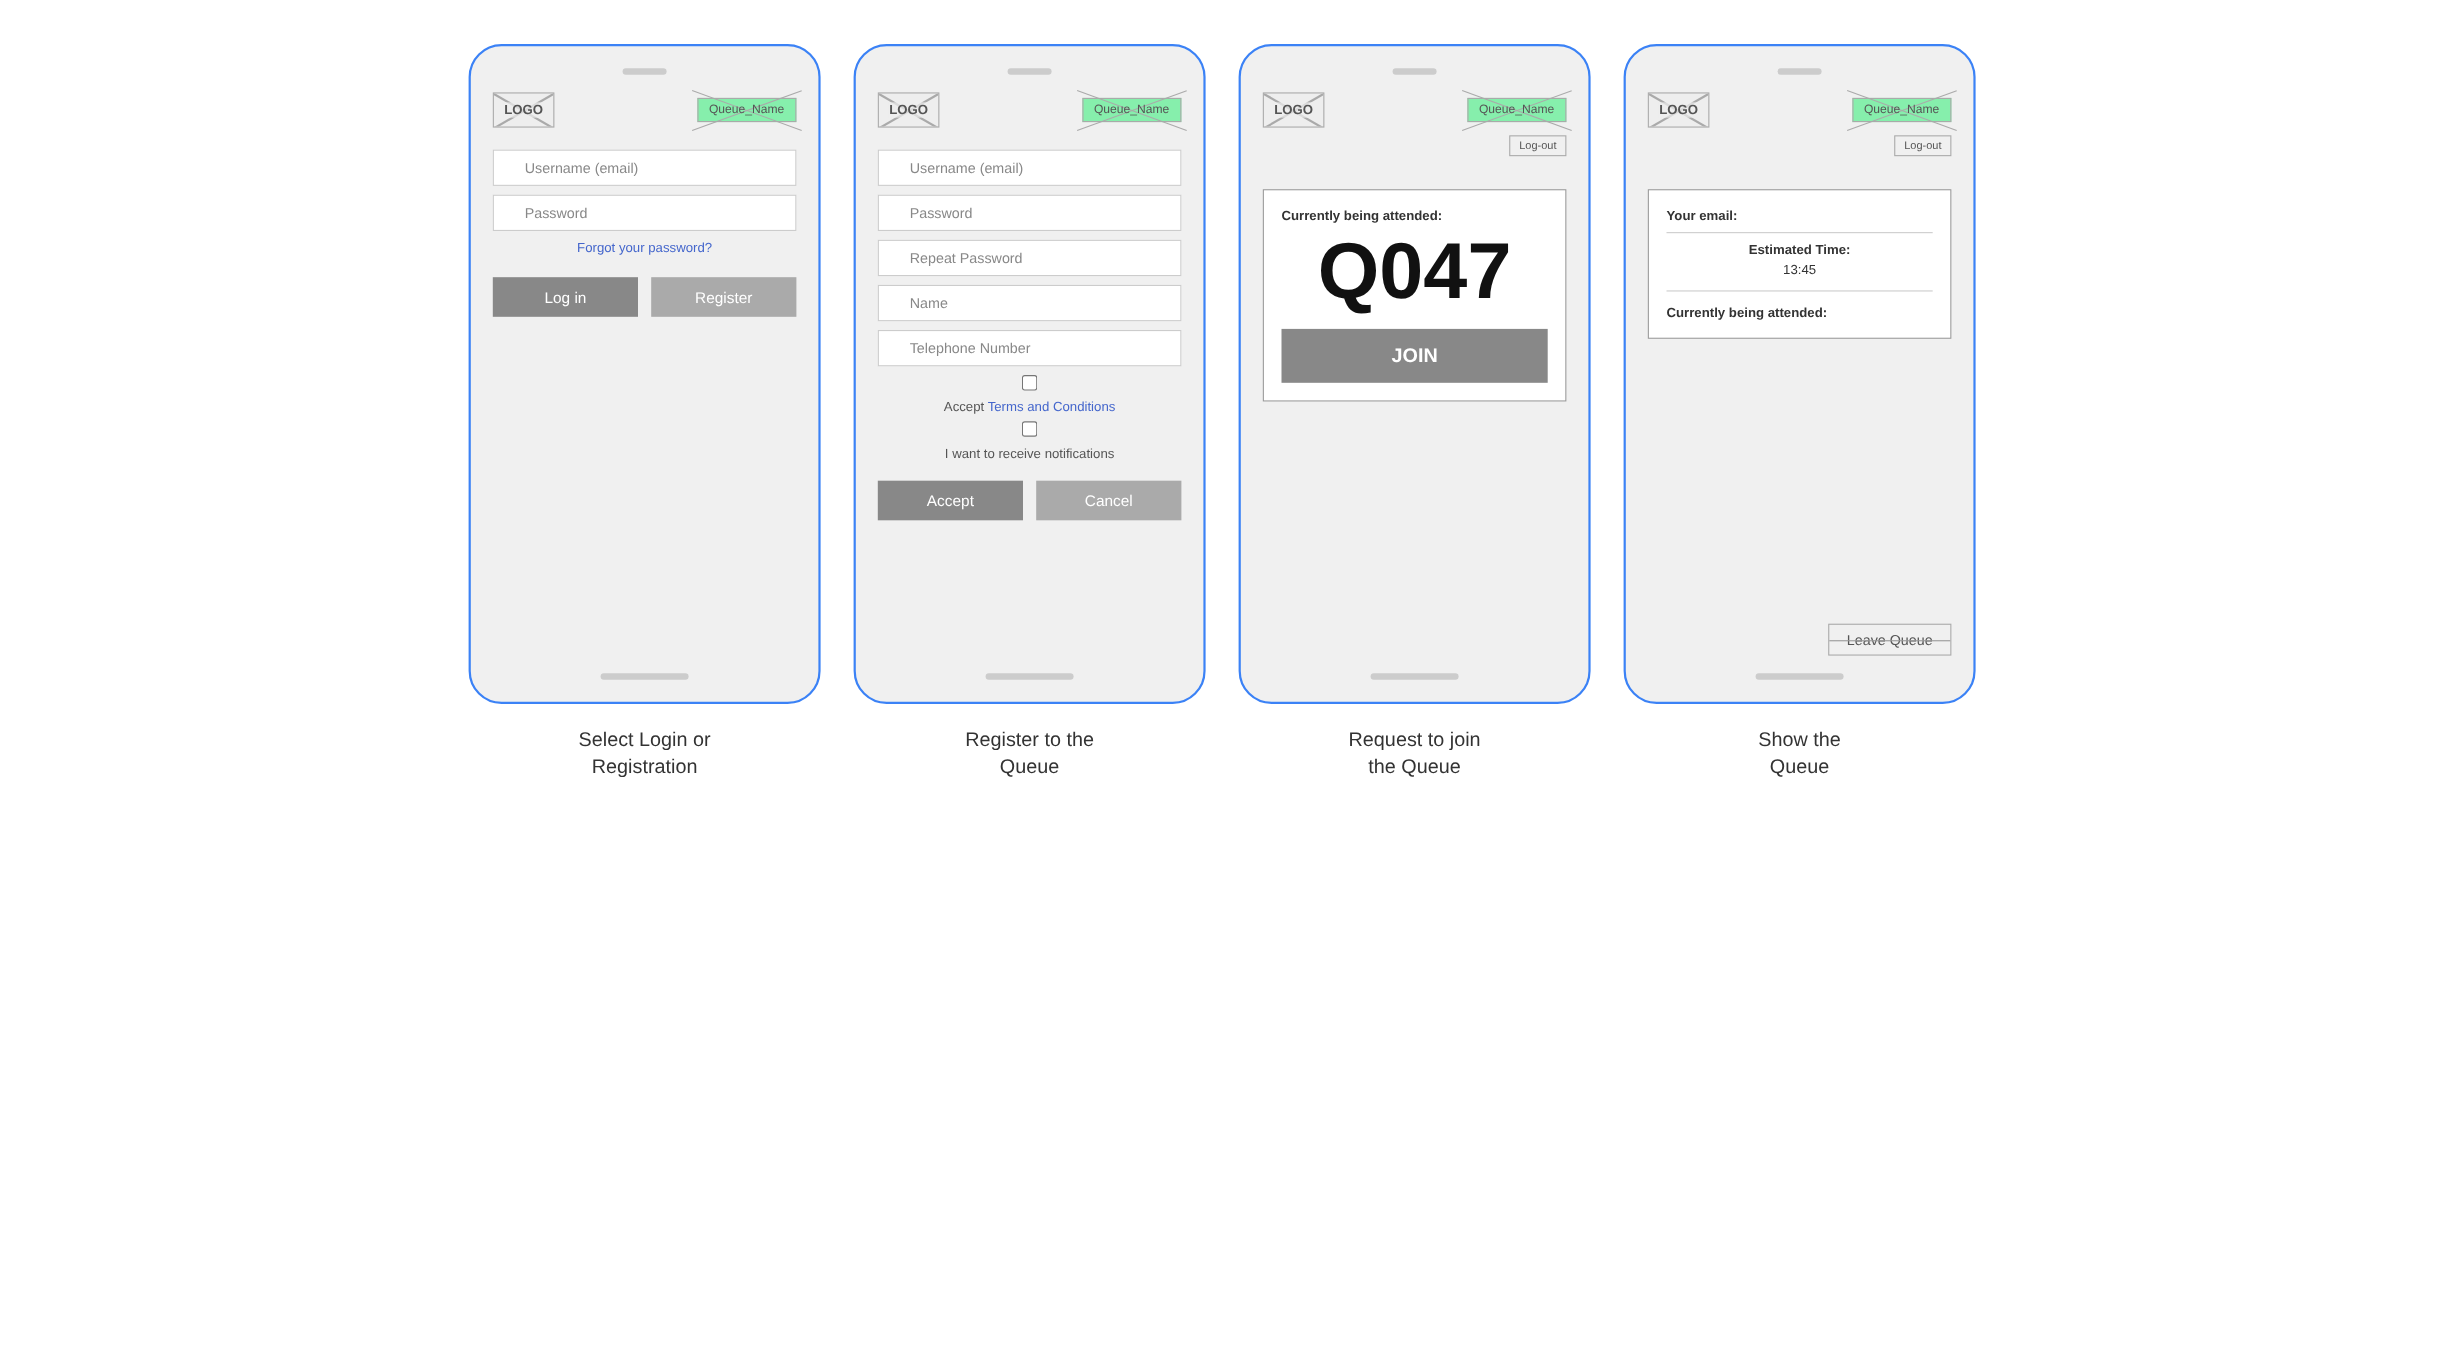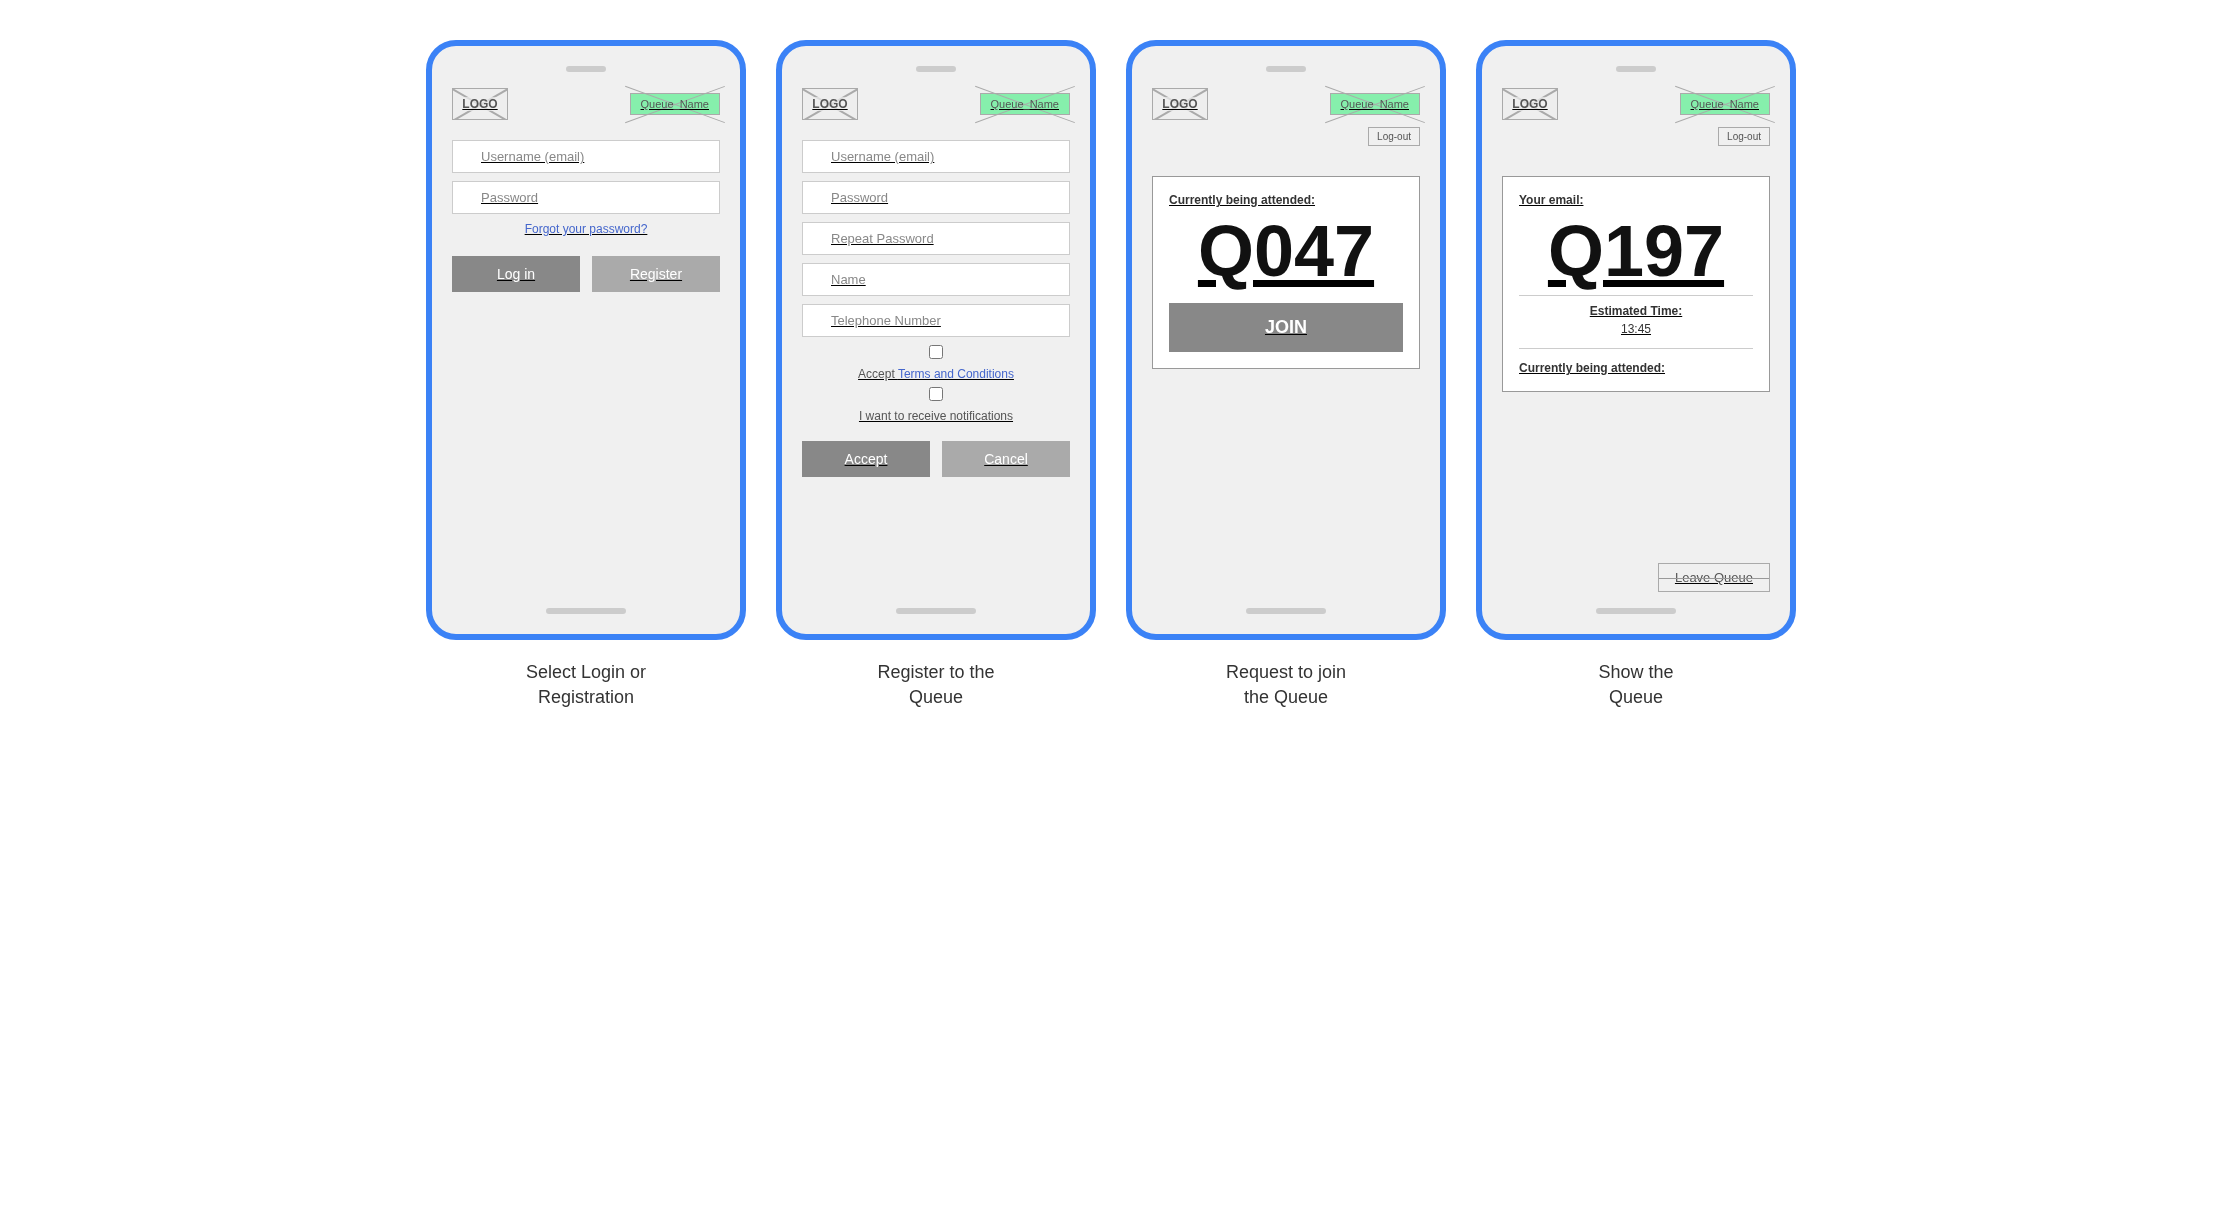--- a/index.html
+++ b/index.html
@@ -25,27 +25,26 @@
       display: flex;
       flex-direction: column;
       align-items: center;
       gap: 20px;
     }
 
     .phone-frame {
       width: 320px;
       min-height: 600px;
       background: #f0f0f0;
-      border: 6px solid #3b82f6;
+      border: 2px solid #3b82f6;
       border-radius: 30px;
       padding: 20px 20px 20px 20px;
       display: flex;
       flex-direction: column;
       position: relative;
-      text-decoration: underline;
     }
 
     .phone-speaker {
       width: 40px;
       height: 6px;
       background: #ccc;
       border-radius: 3px;
       margin: 0 auto 16px auto;
     }
 
@@ -479,21 +478,20 @@
               </div>
             </div>
           </div>
           <div style="align-self:flex-end;">
             <button class="logout-btn">Log-out</button>
           </div>
         </div>
 
         <div class="queue-card">
           <span class="queue-card-label">Your email:</span>
-          <div class="queue-number-large">Q197</div>
 
           <div class="estimated-time-row">
             <span class="estimated-label">Estimated Time:</span>
             <span class="estimated-value">13:45</span>
           </div>
 
           <div class="divider-line"></div>
 
           <span class="queue-card-label">Currently being attended:</span>
         </div>

